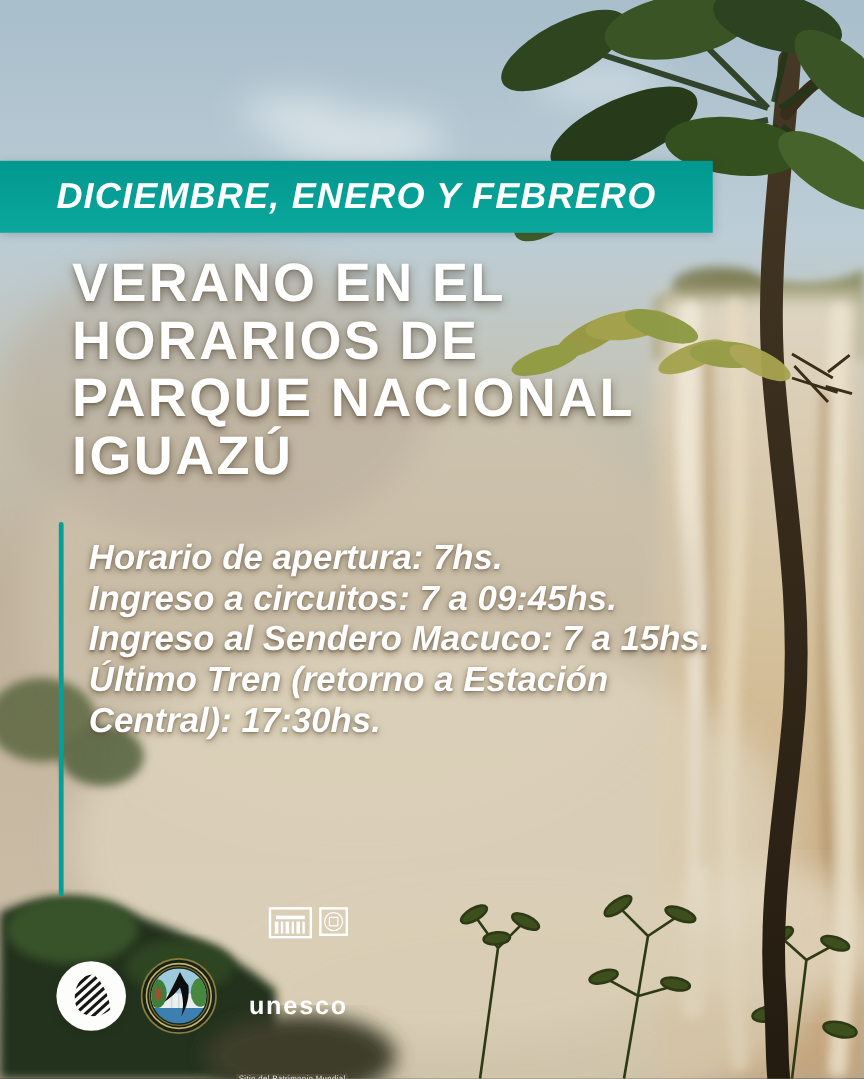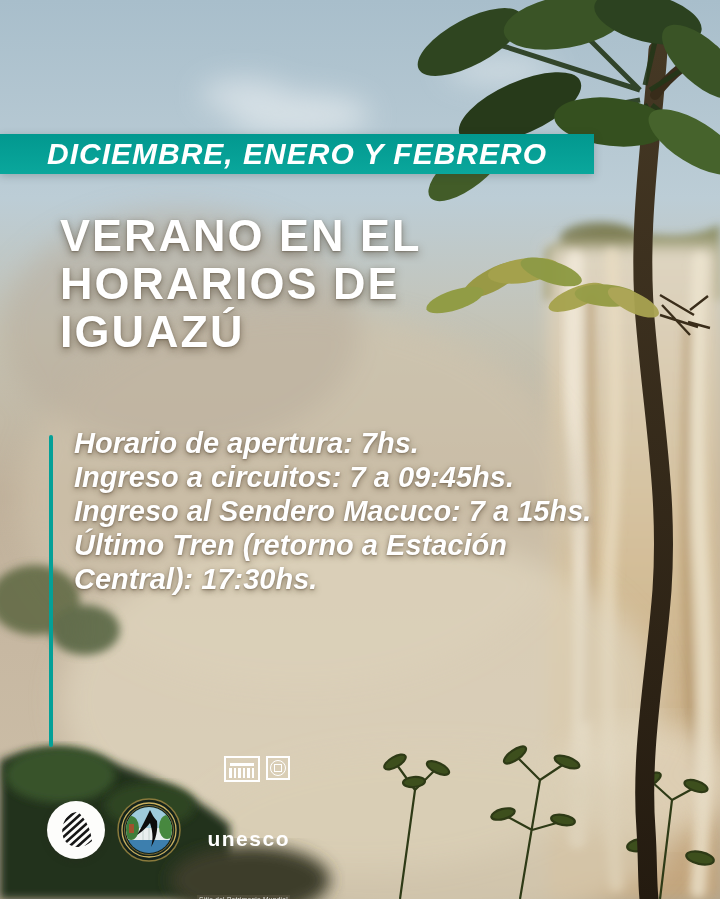--- a/index.html
+++ b/index.html
@@ -3,40 +3,40 @@
 <meta charset="utf-8">
 <style>
   html,body{margin:0;padding:0;background:#222;}
   .poster{
     position:relative;width:720px;height:899px;overflow:hidden;
     font-family:"Liberation Sans", sans-serif;
     background:linear-gradient(180deg,#a8becb 0%,#bccdd6 22%,#c5c2b2 38%,#c0b19b 55%,#c7b8a2 72%,#cbbda6 88%,#b3a791 100%);
   }
   .bg{position:absolute;inset:0;}
   .banner{
-    position:absolute;left:0;top:134px;width:594px;height:40px;
+    position:absolute;left:0;top:134px;width:594px;height:60px;
     background:linear-gradient(180deg,#02988f,#0aa79c);
     display:flex;align-items:center;justify-content:center;
     box-shadow:0 2px 8px rgba(30,60,55,.25);
   }
   .banner span{
     color:#fff;font-size:30px;font-style:italic;font-weight:600;
     letter-spacing:1px;white-space:nowrap;
   }
   .title{
     position:absolute;left:60px;top:212px;color:#fff;
     font-size:45px;font-weight:800;line-height:48px;letter-spacing:2px;
     text-shadow:0 3px 8px rgba(70,55,35,.55),0 1px 2px rgba(70,55,35,.4);
   }
   .accent-line{
     position:absolute;left:49px;top:435px;width:4px;height:312px;
     background:#04a097;border-radius:2px;
   }
   .schedule{
-    position:absolute;left:74px;top:426px;width:560px;color:#fff;
+    position:absolute;left:74px;top:448px;width:560px;color:#fff;
     font-size:29px;font-weight:700;font-style:italic;line-height:34px;
     text-shadow:0 2px 6px rgba(80,65,45,.6),0 1px 2px rgba(80,65,45,.45);
   }
   .schedule p{margin:0;}
   .logos{position:absolute;left:47px;top:795px;height:70px;display:flex;align-items:center;gap:12px;}
   .logo-circle{width:58px;height:58px;border-radius:50%;background:#fdfdfb;
     display:flex;align-items:center;justify-content:center;
     box-shadow:0 2px 6px rgba(40,40,30,.35);}
   .badge{width:64px;height:64px;}
   .unesco{display:flex;flex-direction:column;align-items:flex-end;margin-left:4px;gap:44px;}
@@ -187,20 +187,21 @@
     </g>
   </svg>
 
   <div class="banner">
     <span>DICIEMBRE, ENERO Y FEBRERO</span>
   </div>
 
   <div class="title">
     <div>VERANO EN EL</div>
     <div>HORARIOS DE</div>
+    <div>PARQUE NACIONAL</div>
     <div>IGUAZÚ</div>
   </div>
 
   <div class="accent-line"></div>
 
   <div class="schedule">
     <p>Horario de apertura: 7hs.</p>
     <p>Ingreso a circuitos: 7 a 09:45hs.</p>
     <p>Ingreso al Sendero Macuco: 7 a 15hs.</p>
     <p>Último Tren (retorno a Estación Central): 17:30hs.</p>

